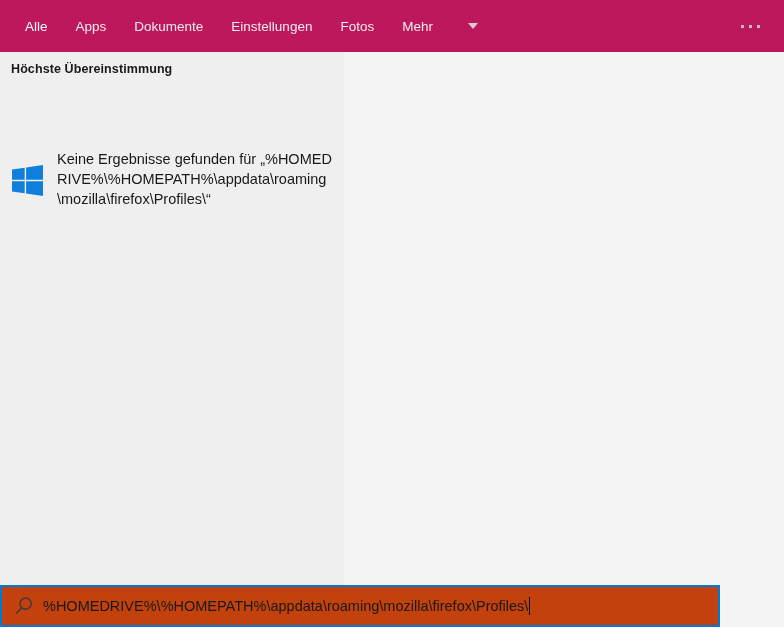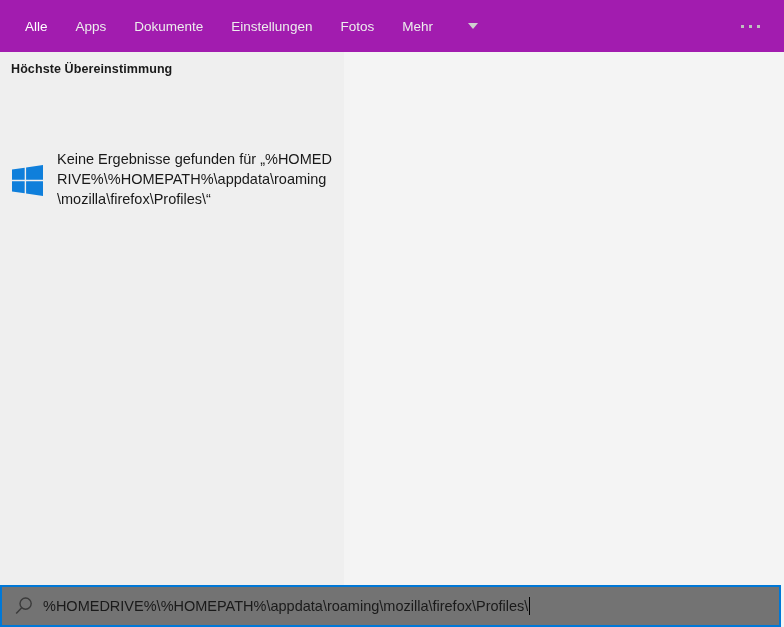--- a/index.html
+++ b/index.html
@@ -8,21 +8,21 @@
   body {
     font-family: "Liberation Sans", sans-serif;
     position: relative;
     background: #f4f4f4;
   }
 
   
   .topbar {
     position: absolute; top: 0; left: 0;
     width: 784px; height: 52px;
-    background: #a21caf;
+    background: #be185d;
     display: flex; align-items: center;
     padding-left: 25px;
   }
   .tab {
     color: #ededed;
     font-size: 13.5px;
     margin-right: 28px;
     cursor: default;
     white-space: nowrap;
   }
@@ -78,22 +78,22 @@
     width: 285px;
     font-size: 14.5px;
     line-height: 20px;
     color: #191919;
   }
   .result-text .query { word-break: break-all; }
 
   
   .searchbox {
     position: absolute; left: 0; top: 585px;
-    width: 781px; height: 42px;
-    background: #737373;
+    width: 720px; height: 42px;
+    background: #c2410c;
     border: 2px solid #0078d7;
     display: flex; align-items: center;
     padding-left: 12px;
   }
   .search-glyph { width: 20px; height: 20px; flex: 0 0 auto; }
   .search-text {
     margin-left: 9px;
     font-size: 14.5px;
     color: #1a1a1a;
     white-space: nowrap;

